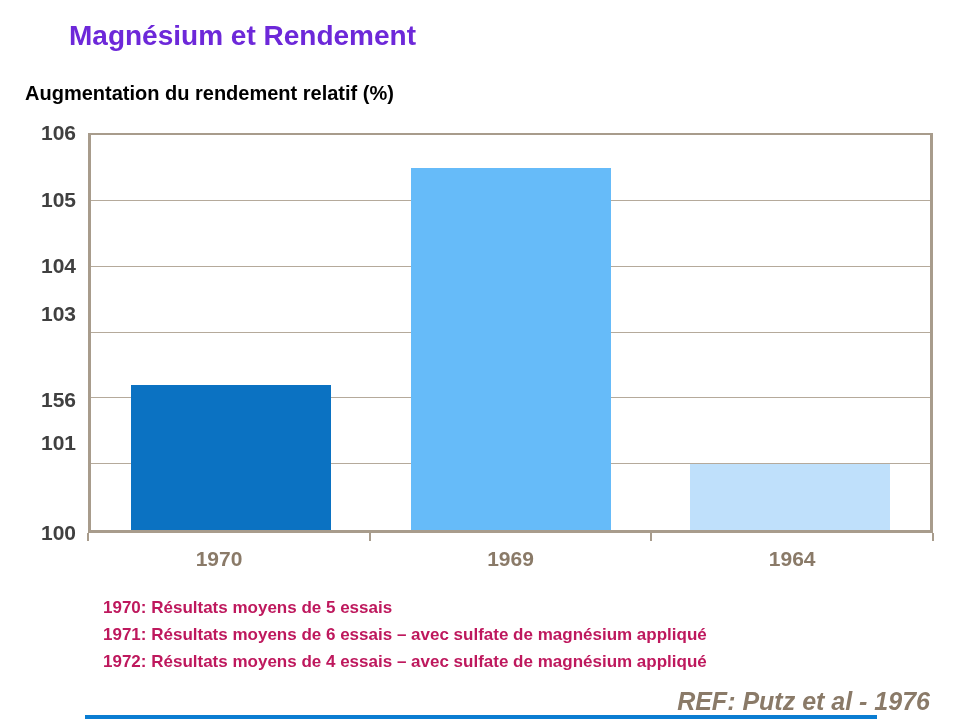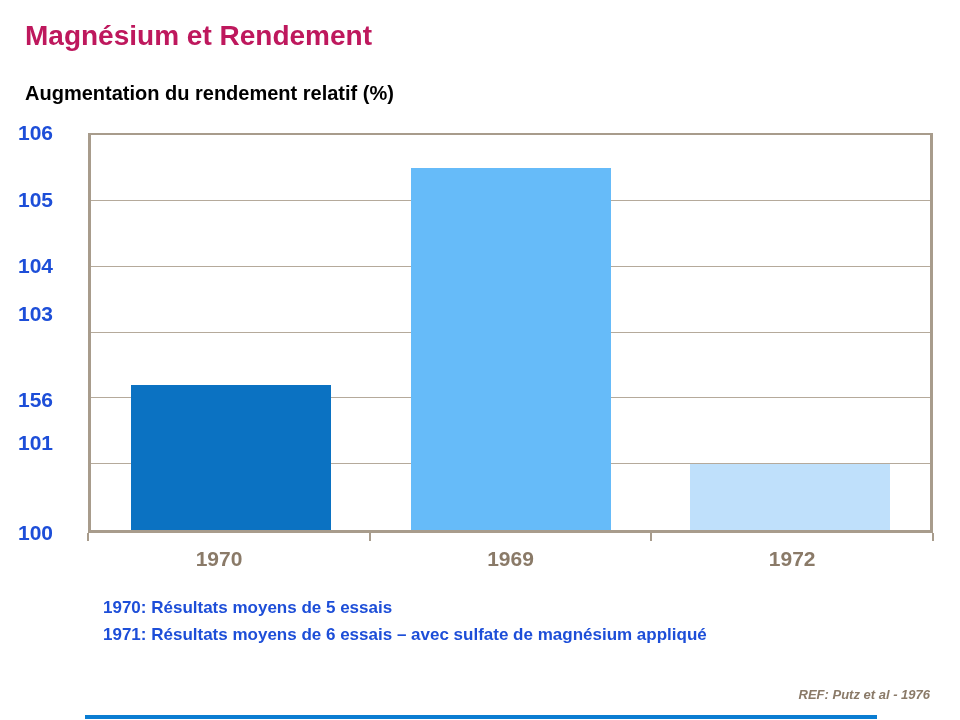--- a/index.html
+++ b/index.html
@@ -49,23 +49,24 @@
   }
   .bar {
     position: absolute;
     bottom: 0;
     width: 200px;
   }
   .y-label {
     position: absolute;
     left: 18px;
     width: 58px;
+    text-align: right;
     font-size: 21px;
     font-weight: bold;
-    color: #1d4ed8;
+    color: #404040;
     line-height: 24px;
   }
   .x-label {
     position: absolute;
     width: 200px;
     text-align: center;
     font-size: 21px;
     font-weight: bold;
     color: #8a7a68;
     top: 547px;
@@ -76,73 +77,74 @@
     width: 2px;
     height: 8px;
     background: #a89c8c;
   }
   .footnotes {
     position: absolute;
     left: 103px;
     top: 594px;
     font-size: 17px;
     font-weight: bold;
-    color: #1d4ed8;
+    color: #be185d;
     line-height: 27px;
   }
   .reference {
     position: absolute;
     right: 30px;
     top: 687px;
-    font-size: 13px;
+    font-size: 25px;
     font-weight: bold;
     font-style: italic;
     color: #8a7a68;
   }
   .footer-bar {
     position: absolute;
     left: 85px;
     top: 715px;
     width: 792px;
     height: 4px;
     background: #0a7dd2;
   }
 </style>
 </head>
 <body>
 
 <div class="slide">
-  <div class="page-title" style="color: #be185d;">Magnésium et Rendement</div>
+  <div class="page-title" style="color: #6d28d9; margin-left: 44px;">Magnésium et Rendement</div>
   <div class="chart-subtitle">Augmentation du rendement relatif (%)</div>
 
   <div class="plot-area">
       <div class="gridline" style="top: 328.167px;"></div>
       <div class="gridline" style="top: 262.333px;"></div>
       <div class="gridline" style="top: 196.5px;"></div>
       <div class="gridline" style="top: 130.667px;"></div>
       <div class="gridline" style="top: 64.8333px;"></div>
       <div class="bar" style="background: rgb(11, 114, 194); height: 144.833px; left: 39.8333px;"></div>
       <div class="bar" style="background: rgb(102, 187, 249); height: 362.083px; left: 319.5px;"></div>
       <div class="bar" style="background: rgb(191, 224, 251); height: 65.8333px; left: 599.167px;"></div>
     </div>
 
   <div class="footnotes">
     <div>1970: Résultats moyens de 5 essais</div>
     <div>1971: Résultats moyens de 6 essais – avec sulfate de magnésium appliqué</div>
+    <div>1972: Résultats moyens de 4 essais – avec sulfate de magnésium appliqué</div>
   </div>
 
   <div class="reference">REF: Putz et al - 1976</div>
   <div class="footer-bar" style="background: rgb(10, 125, 210);"></div>
 <div class="y-label" style="top: 521px;">100</div>
     <div class="y-label" style="top: 431px;">101</div>
     <div class="y-label" style="top: 387.667px;">156</div>
     <div class="y-label" style="top: 302px;">103</div>
     <div class="y-label" style="top: 254.333px;">104</div>
     <div class="y-label" style="top: 187.667px;">105</div>
     <div class="y-label" style="top: 121px;">106</div>
     <div class="x-label" style="left: 119px;">1970</div>
     <div class="x-label" style="left: 410.5px;">1969</div>
-    <div class="x-label" style="left: 692.167px;">1972</div>
+    <div class="x-label" style="left: 692.167px;">1964</div>
     <div class="axis-tick" style="left: 87px;"></div>
     <div class="axis-tick" style="left: 368.667px;"></div>
     <div class="axis-tick" style="left: 650.333px;"></div>
     <div class="axis-tick" style="left: 932px;"></div>
   </div>
 
 </body></html>

